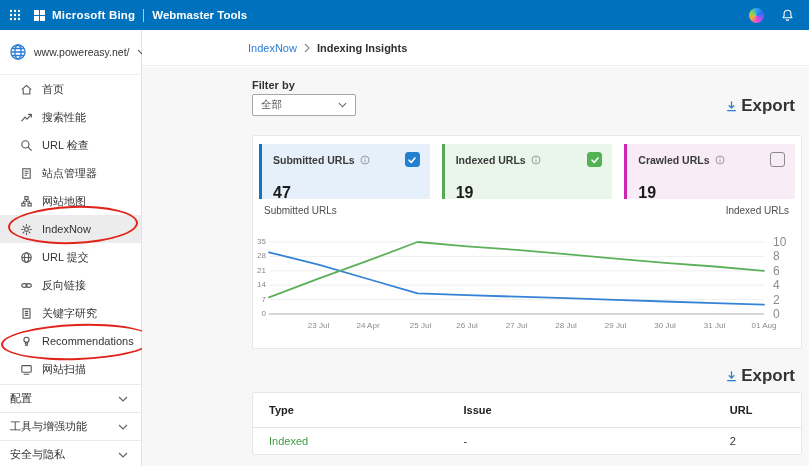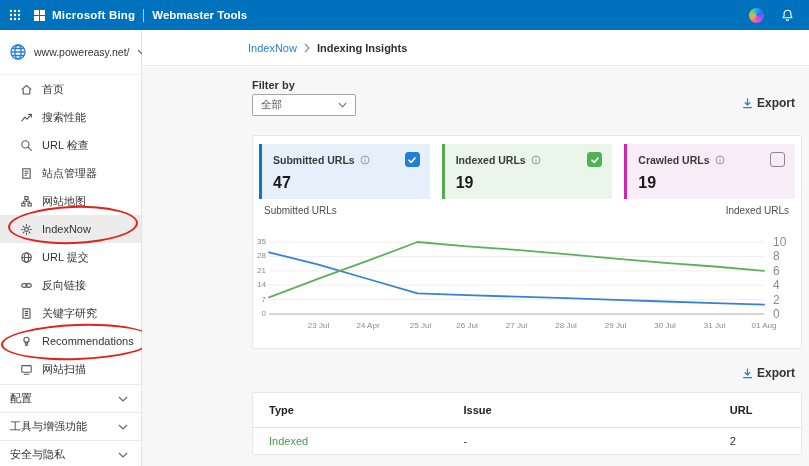--- a/index.html
+++ b/index.html
@@ -38,35 +38,35 @@
   .main{position:absolute;top:30px;left:142px;width:667px;height:436px;}
   .breadcrumb-row{height:36px;background:#fff;border-bottom:1px solid #ececec;display:flex;align-items:center;padding-left:106px;box-sizing:border-box;}
   .breadcrumb{display:flex;align-items:center;gap:7px;font-size:11px;}
   .bc-link{color:#2b7cd3;text-decoration:none;cursor:pointer;}
   .bc-current{font-weight:700;color:#2f2f2f;}
   .content{position:absolute;top:37px;left:0;width:667px;height:399px;background:#f7f7f7;}
   .filter-label{position:absolute;left:110px;top:12px;font-size:11px;font-weight:700;color:#333;}
   .select-box{position:absolute;left:110px;top:27px;width:104px;height:22px;background:#fff;border:1px solid #a6a6a6;border-radius:2px;box-sizing:border-box;display:flex;align-items:center;padding:0 8px;cursor:pointer;}
   .select-value{font-size:10.5px;color:#555;}
   .select-box .chev{margin-left:auto;}
-  .export-link{position:absolute;display:flex;align-items:center;gap:4px;font-size:12px;font-weight:600;color:#333;cursor:pointer;}
+  .export-link{position:absolute;display:flex;align-items:center;gap:4px;font-size:17px;font-weight:600;color:#333;cursor:pointer;}
   .export-top{top:29px;right:14px;}
   .export-bottom{top:299px;right:14px;}
   
   .panel{position:absolute;left:110px;width:550px;background:#fff;border:1px solid #e7e7e7;border-radius:2px;box-sizing:border-box;}
   .chart-panel{top:68px;height:214px;}
   .cards{position:absolute;left:6px;top:8px;right:6px;height:55px;display:flex;gap:12px;}
   .card{flex:1;border-left:3px solid #ccc;box-sizing:border-box;padding:8px 10px 0 11px;}
   .card-top{display:flex;align-items:center;gap:5px;}
   .card-title{font-size:10.5px;font-weight:600;color:#3a3a3a;white-space:nowrap;}
   .info-icon{width:10px;height:10px;}
   .checkbox{margin-left:auto;width:15px;height:15px;border:1px solid #8a8a8a;border-radius:3px;box-sizing:border-box;display:flex;align-items:center;justify-content:center;cursor:pointer;background:transparent;}
   .checkbox svg{display:none;}
   .checkbox.checked svg{display:block;}
-  .card-value{font-size:16px;font-weight:700;color:#1b1b1b;margin-top:7px;}
+  .card-value{font-size:16px;font-weight:700;color:#1b1b1b;margin-top:17px;}
   
   .chart-block{position:absolute;left:0;top:63px;width:550px;height:151px;}
   .chart-svg{position:absolute;left:0;top:0;}
   .axis-title{position:absolute;top:6px;font-size:10px;color:#4d4d4d;}
   .axis-title.left{left:11px;}
   .axis-title.right{right:14px;}
   .yticks-left{position:absolute;left:0;top:0;width:13px;height:100%;}
   .yticks-left span{position:absolute;right:0;font-size:8px;line-height:8px;color:#8a8a8a;}
   .yticks-right{position:absolute;left:520px;top:0;}
   .yticks-right span{position:absolute;left:0;font-size:12px;line-height:8px;color:#8a8a8a;}

